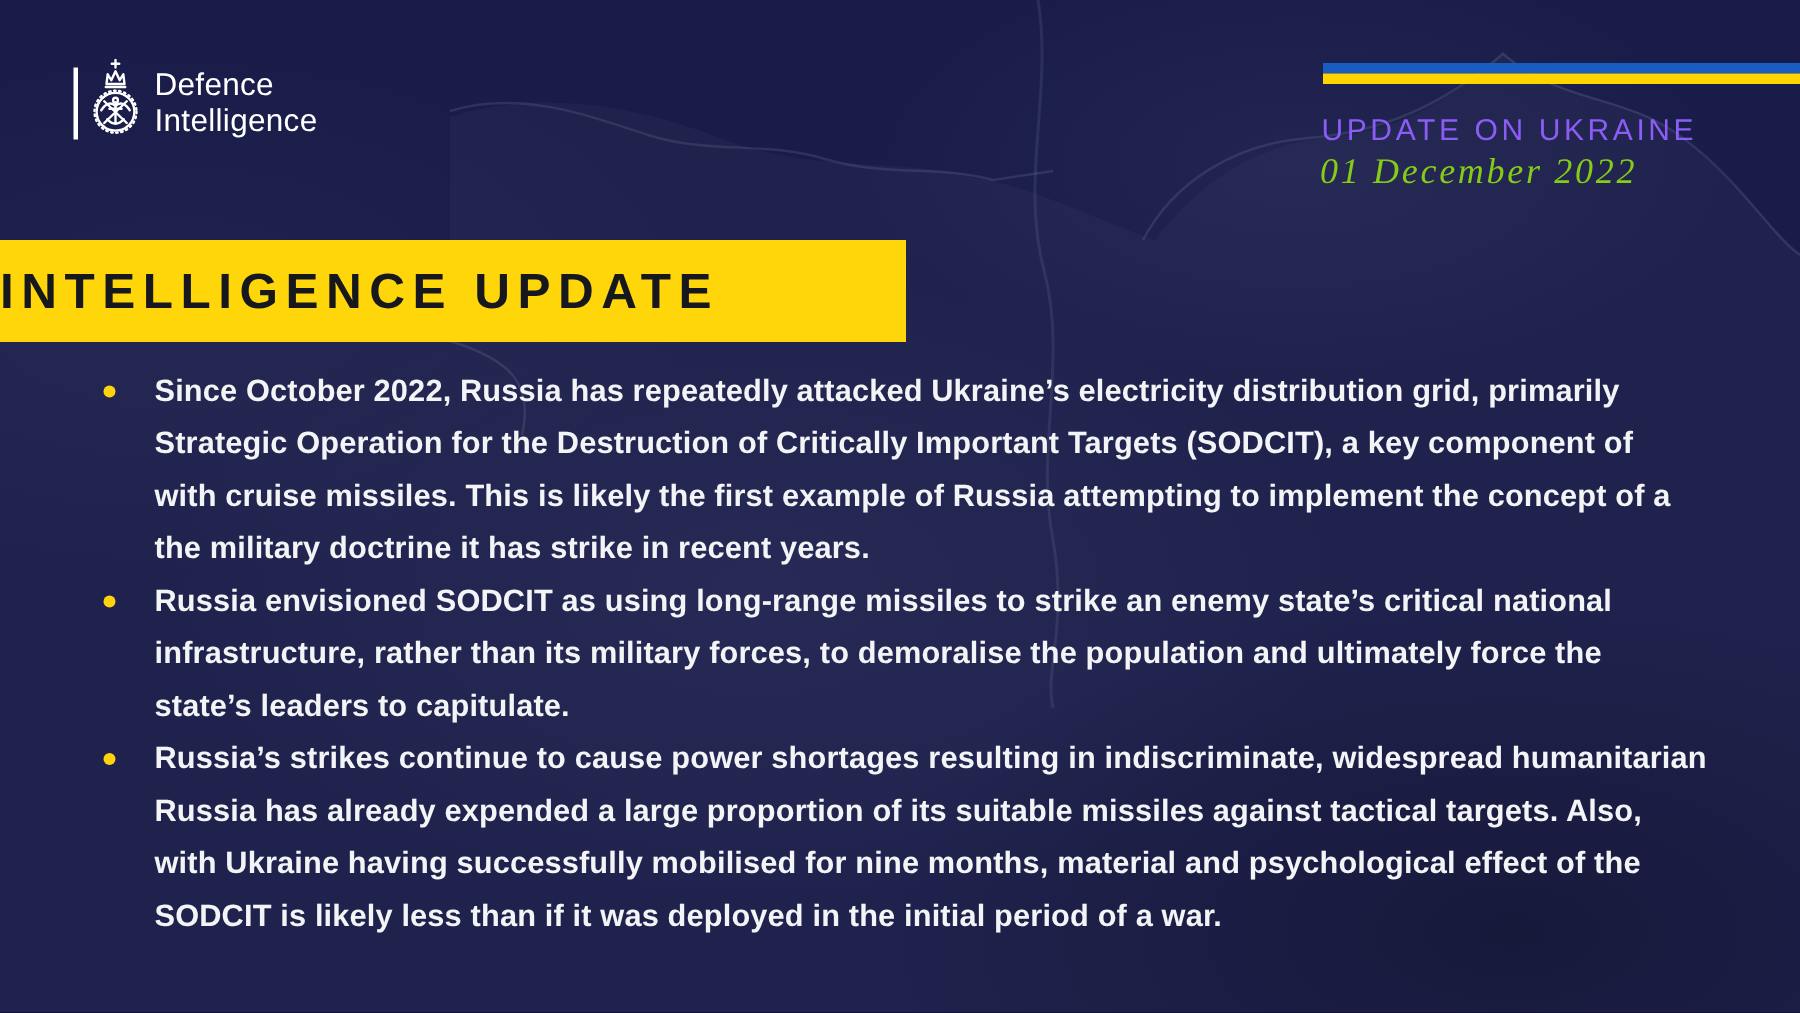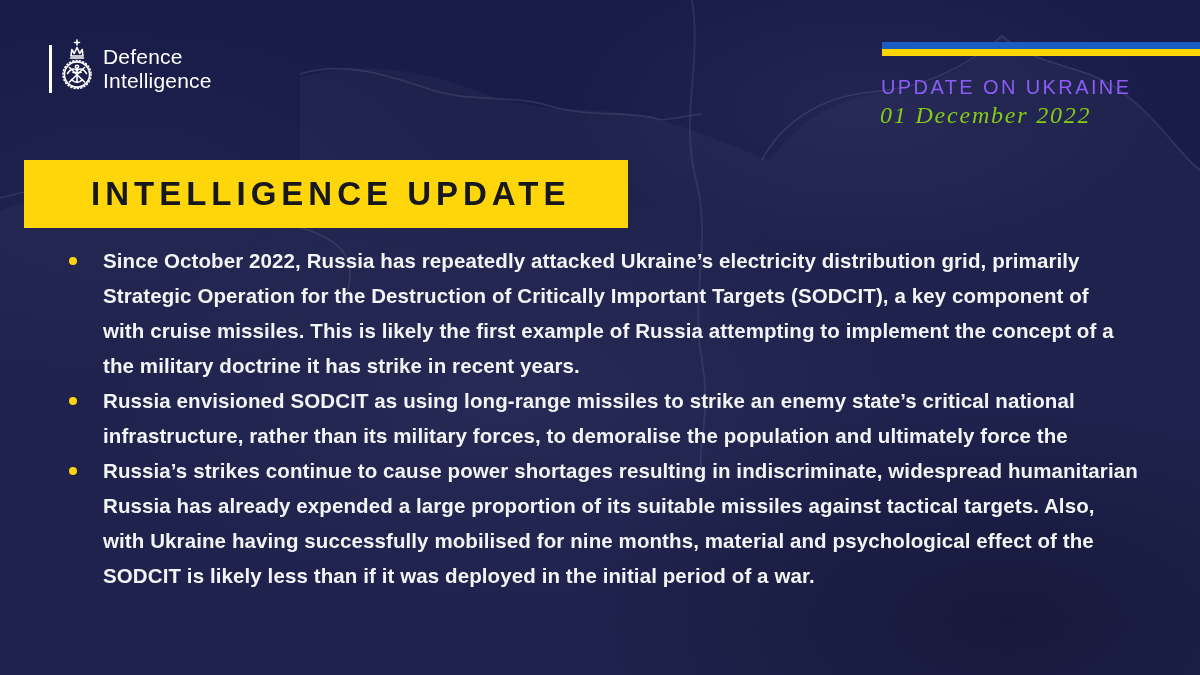--- a/index.html
+++ b/index.html
@@ -33,21 +33,21 @@
   
   .flag-bar{position:absolute;left:882px;top:42px;width:318px;height:14px;display:flex;flex-direction:column;}
   .flag-blue{height:7px;background:#1a5dc2;}
   .flag-yellow{height:7px;background:#ffd500;}
   .update-label{position:absolute;left:881px;top:76px;color:#8b5cf6;font-size:20px;letter-spacing:2.4px;font-weight:400;white-space:nowrap;}
   .update-date{position:absolute;left:880px;top:102px;color:#84cc16;font-family:"Liberation Serif", serif;font-style:italic;font-size:24px;letter-spacing:1.8px;white-space:nowrap;}
 
   
   .banner{
     position:absolute;left:0;top:160px;width:604px;height:68px;
-    background:#ffd60a;display:flex;align-items:center;box-sizing:border-box;padding-left:67px;margin-left:24px;
+    background:#ffd60a;display:flex;align-items:center;box-sizing:border-box;
   }
   .banner-title{color:#16181d;font-size:33px;font-weight:700;letter-spacing:5px;white-space:nowrap;}
 
   
   .bullets{position:absolute;left:0;top:243px;width:1200px;}
   .bline{
     position:relative;height:35px;line-height:35px;padding-left:103px;
     color:#f3f4f6;font-size:20.5px;letter-spacing:0.1px;white-space:nowrap;font-weight:bold;
   }
   .dot{
@@ -116,20 +116,23 @@
       <span>the military doctrine it has strike in recent years.</span>
     </div>
 
     <div class="bline">
       <span class="dot"></span>
       <span>Russia envisioned SODCIT as using long-range missiles to strike an enemy state’s critical national</span>
     </div>
     <div class="bline">
       <span>infrastructure, rather than its military forces, to demoralise the population and ultimately force the</span>
     </div>
+    <div class="bline">
+      <span>state’s leaders to capitulate.</span>
+    </div>
 
     <div class="bline">
       <span class="dot"></span>
       <span>Russia’s strikes continue to cause power shortages resulting in indiscriminate, widespread humanitarian</span>
     </div>
     <div class="bline">
       <span>Russia has already expended a large proportion of its suitable missiles against tactical targets. Also,</span>
     </div>
     <div class="bline">
       <span>with Ukraine having successfully mobilised for nine months, material and psychological effect of the</span>

